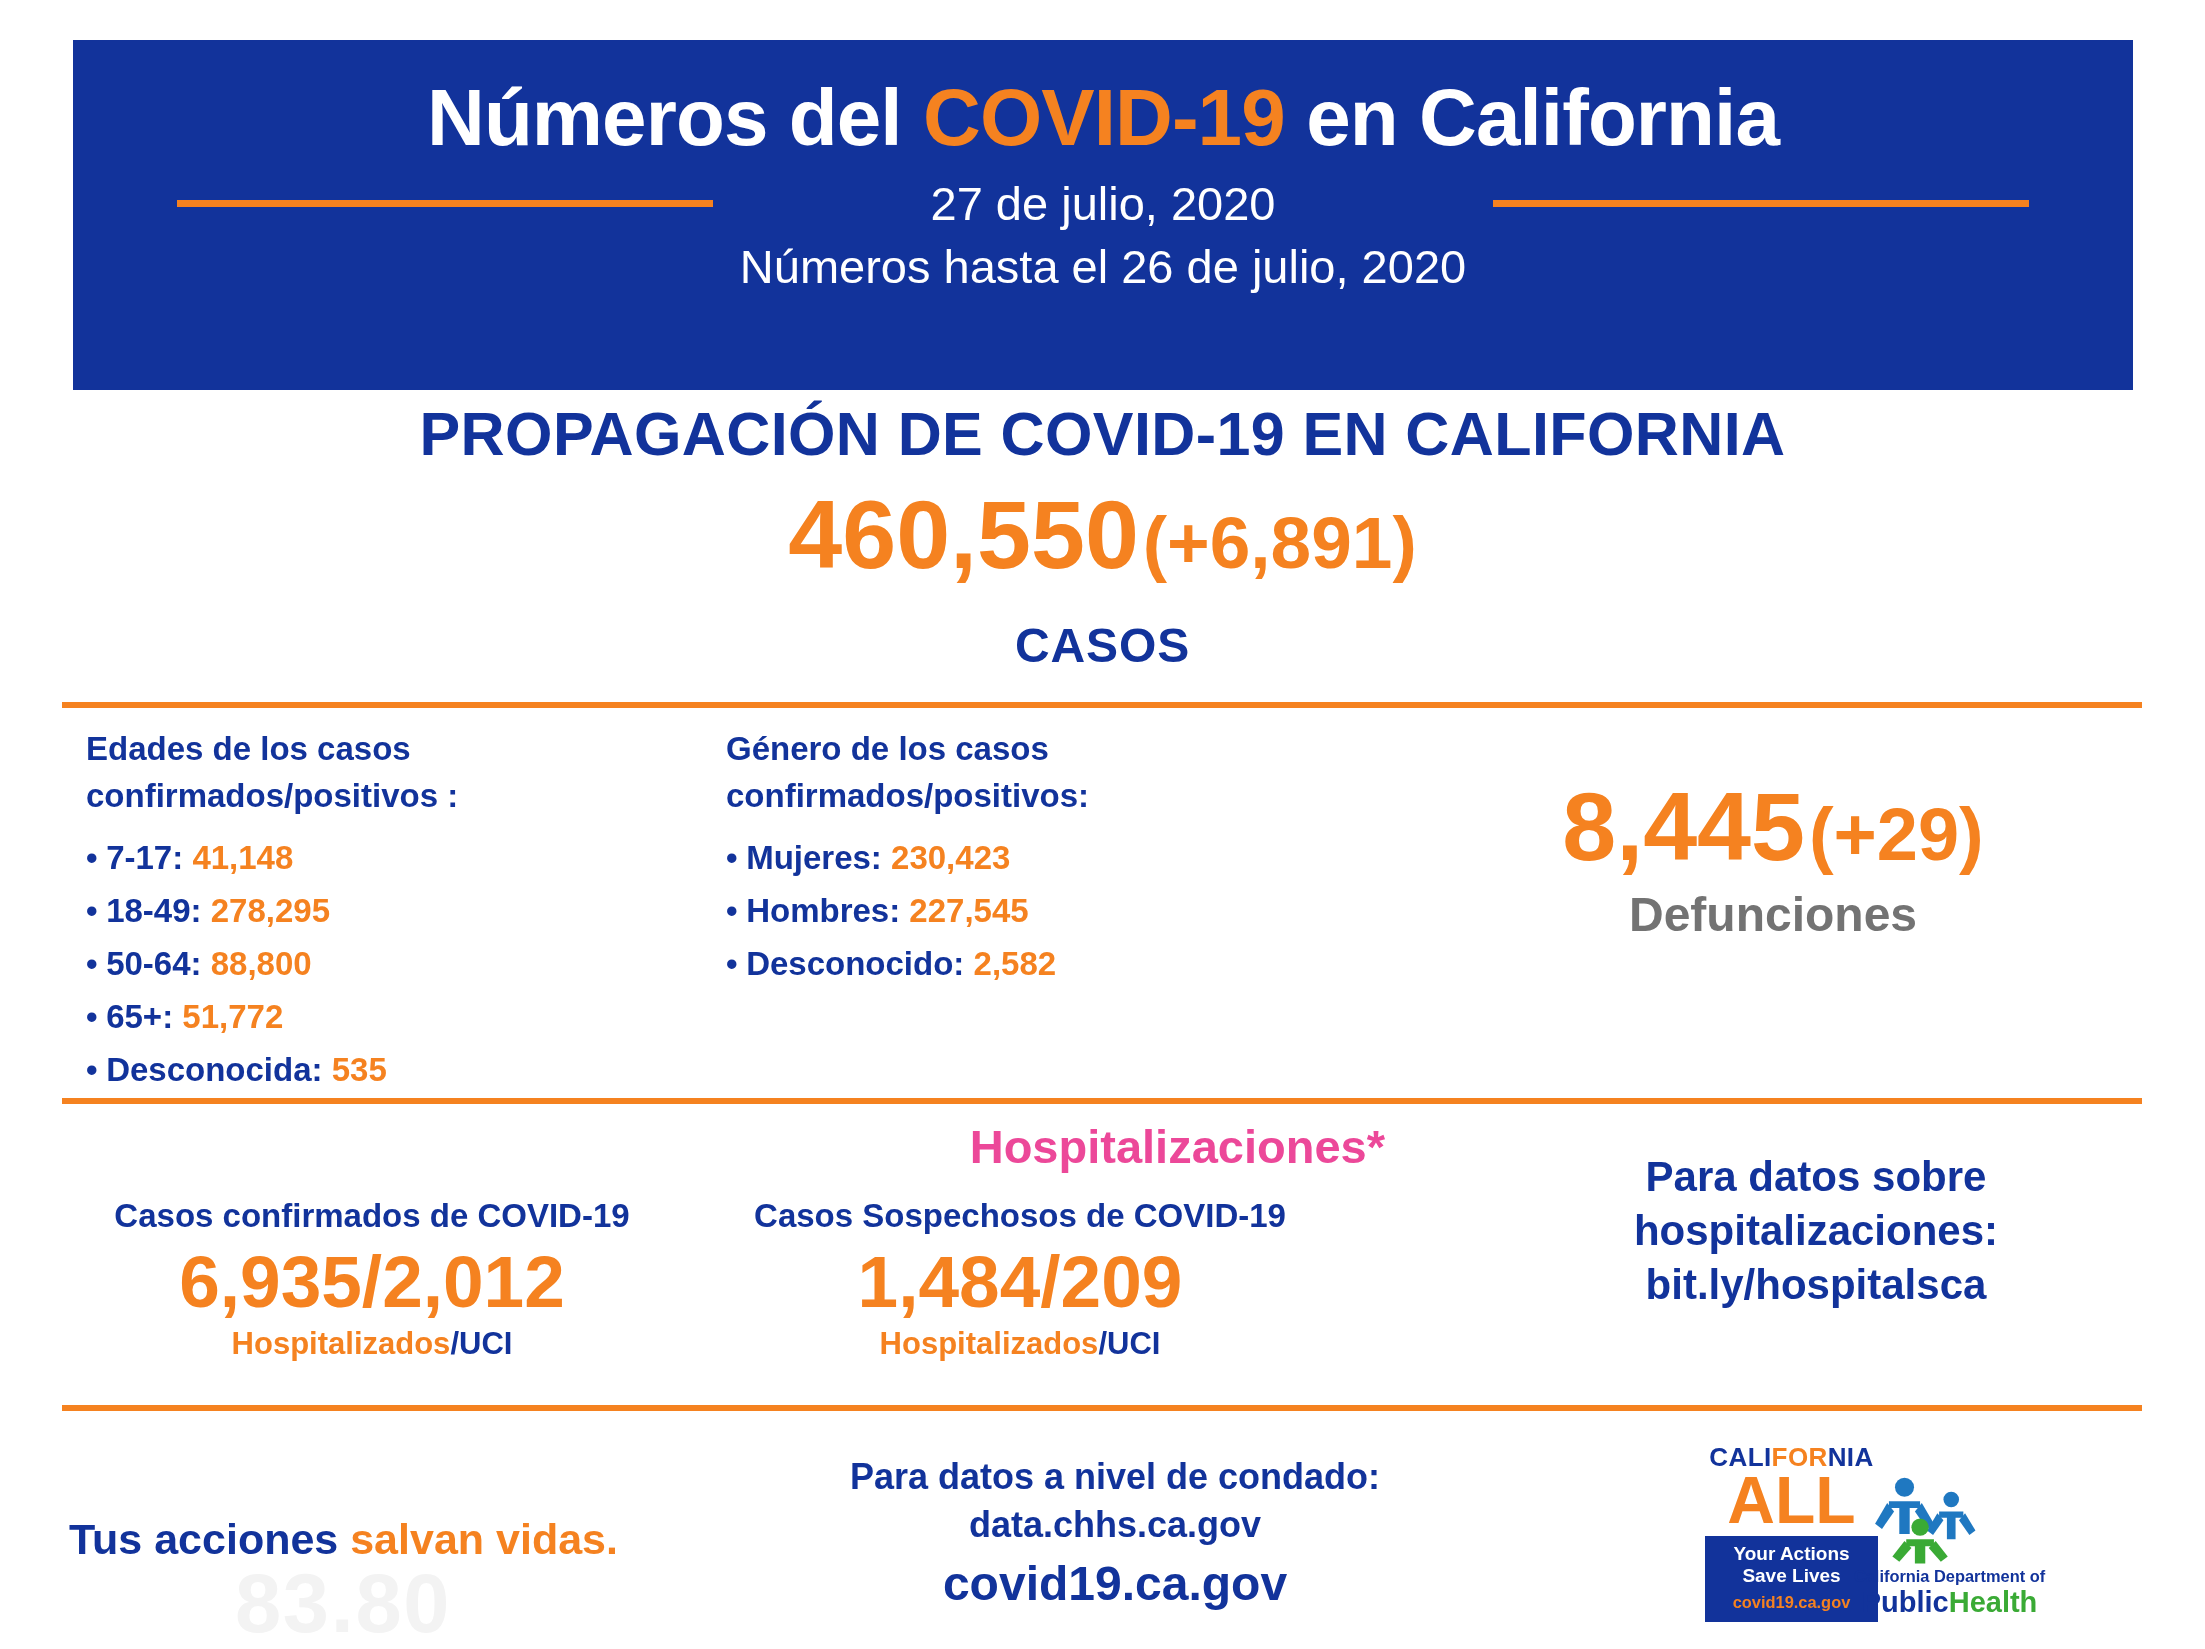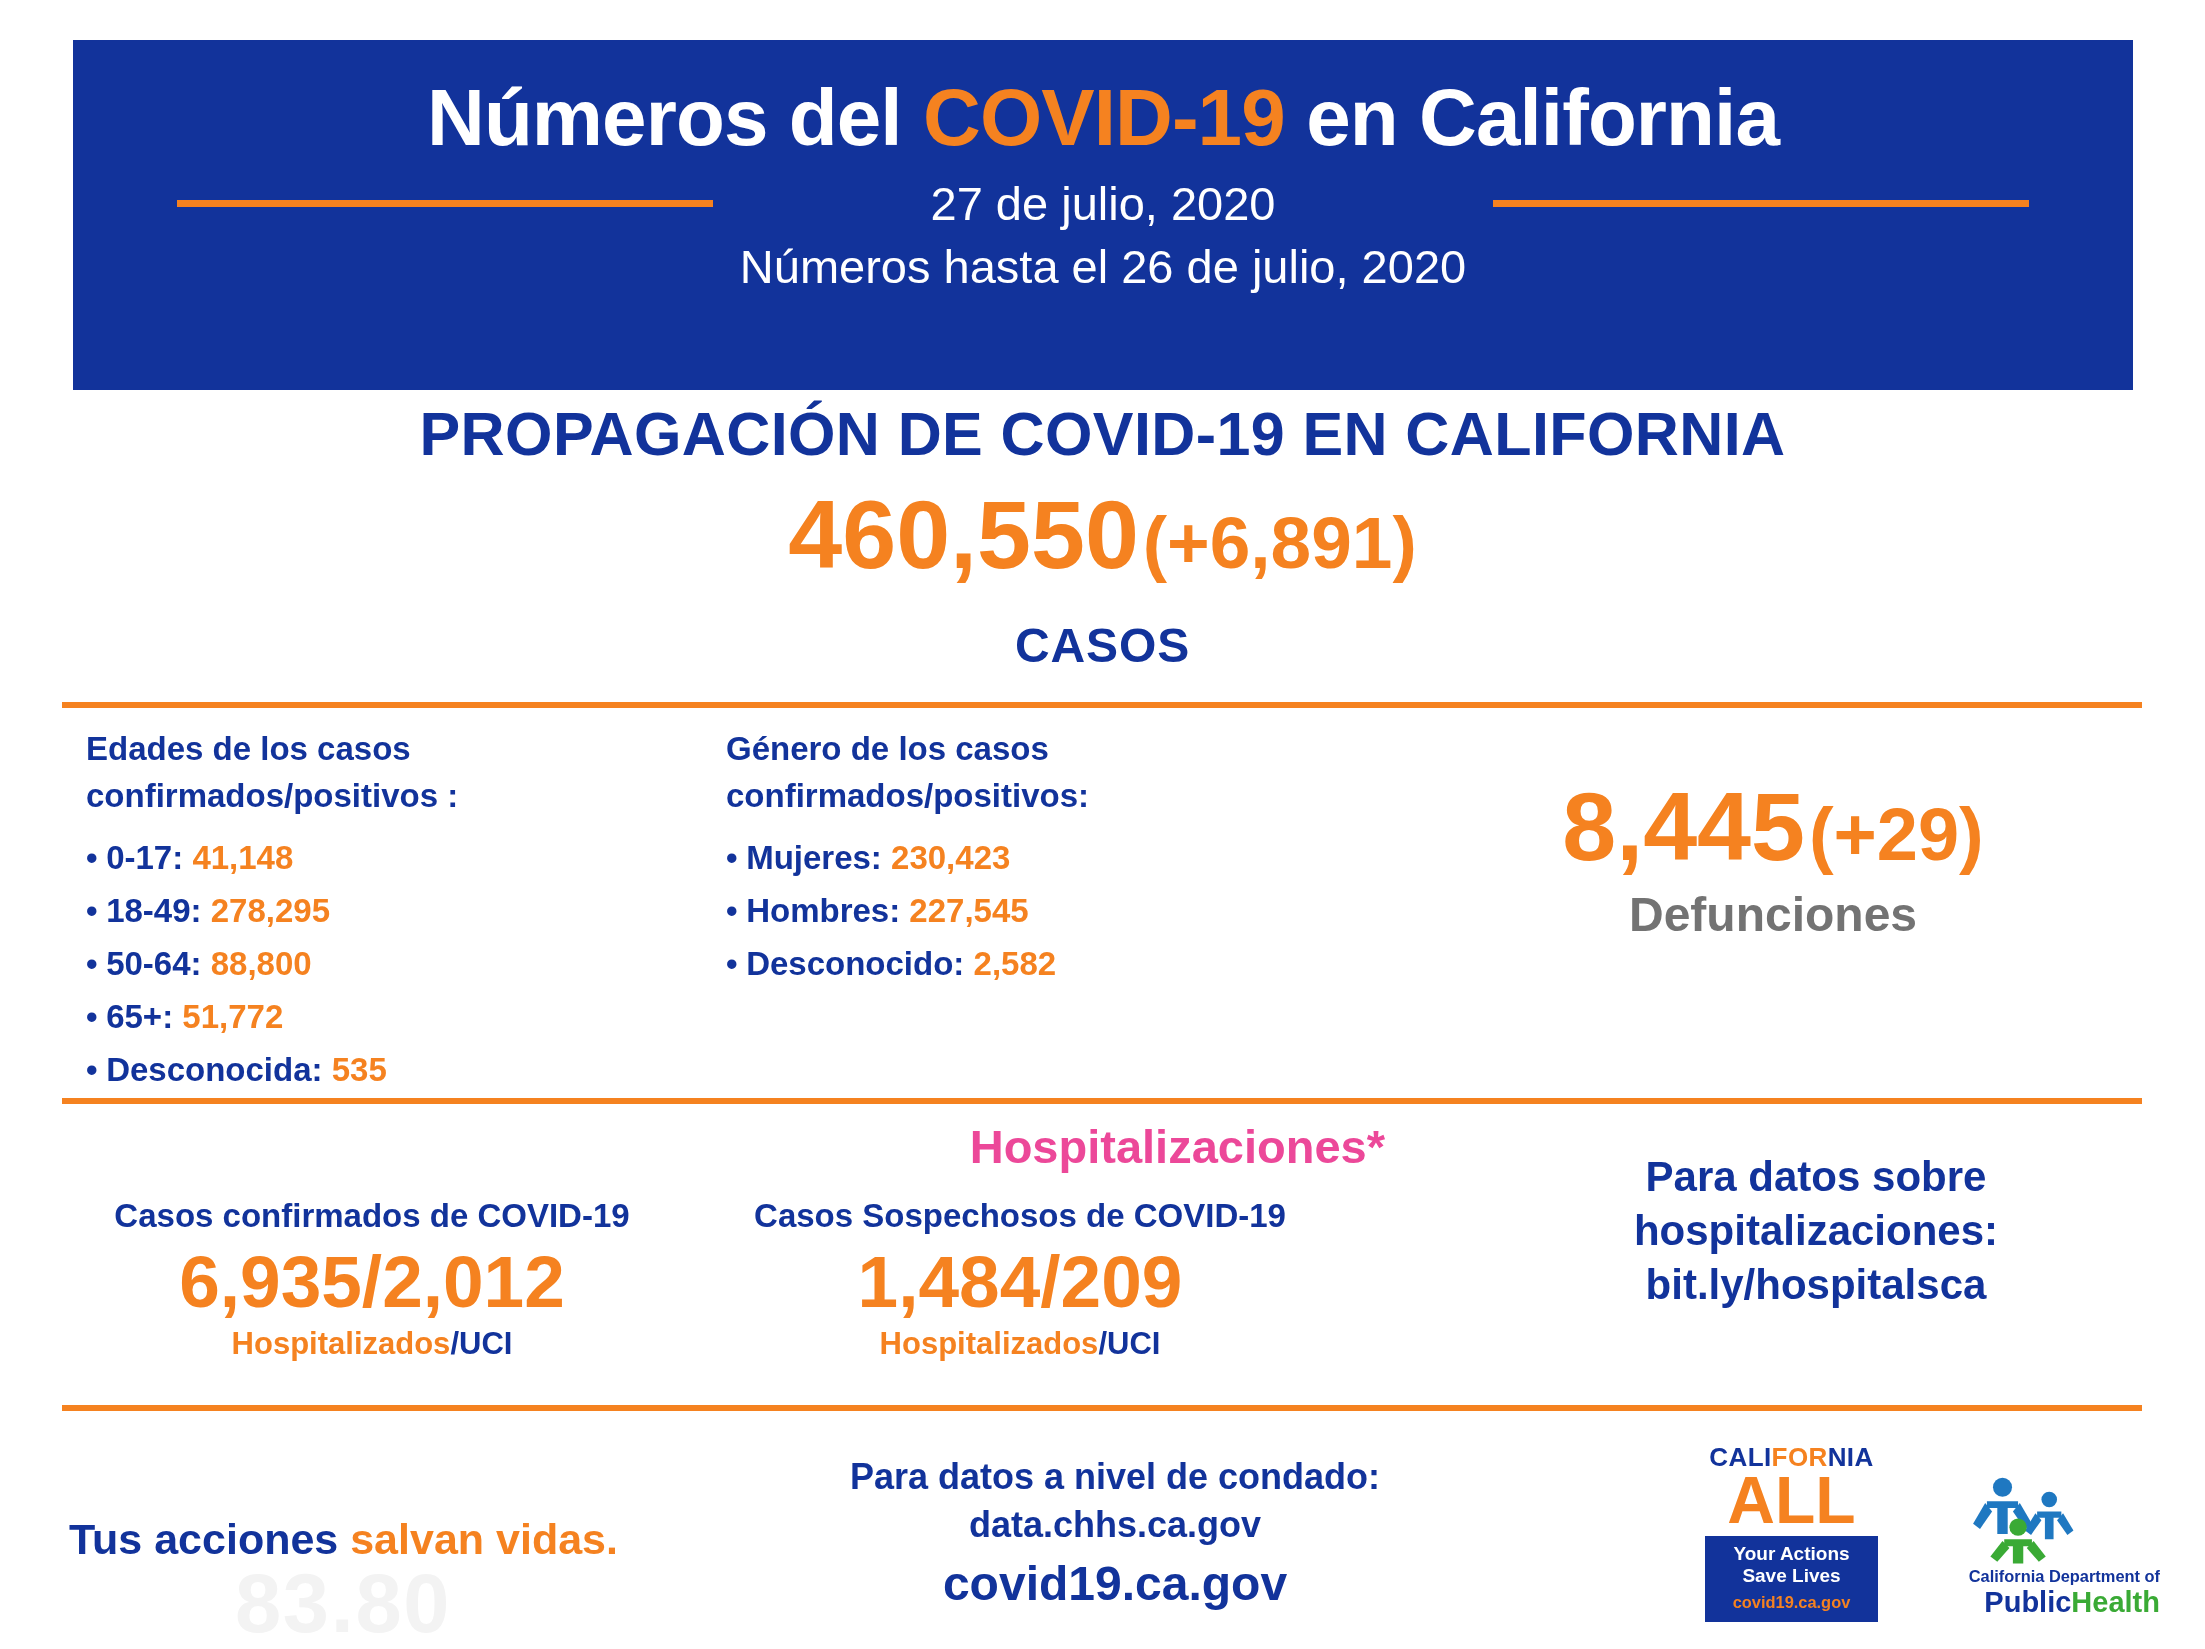--- a/index.html
+++ b/index.html
@@ -305,24 +305,24 @@
   }
   .logo-ca .badge .site {
     color: #f58220;
     font-size: 16.4px;
     display: block;
     margin-top: 3.5px;
   }
 
   .logo-cdph {
     position: absolute;
-    left: 1927px;
+    left: 1833px;
     top: 1470px;
     width: 233px;
-    text-align: right;
+    text-align: center;
   }
   .cdph-mark {
     height: 97px;
     position: relative;
   }
   .cdph-text-small {
     font-size: 16.4px;
     color: #12339b;
     font-weight: bold;
   }
@@ -359,21 +359,21 @@
   <div class="spread-label">CASOS</div>
 
   <div class="hr hr1"></div>
 
   <div class="col-ages">
     <div class="col-head">
       <div>Edades de los casos</div>
       <div>confirmados/positivos :</div>
     </div>
     <ul class="stat-list">
-      <li><span class="bullet">•</span><span>0-17:</span> <span class="val">41,148</span></li>
+      <li><span class="bullet">•</span><span>7-17:</span> <span class="val">41,148</span></li>
       <li><span class="bullet">•</span><span>18-49:</span> <span class="val">278,295</span></li>
       <li><span class="bullet">•</span><span>50-64:</span> <span class="val">88,800</span></li>
       <li><span class="bullet">•</span><span>65+:</span> <span class="val">51,772</span></li>
       <li><span class="bullet">•</span><span>Desconocida:</span> <span class="val">535</span></li>
     </ul>
   </div>
 
   <div class="col-gender">
     <div class="col-head">
       <div>Género de los casos</div>

